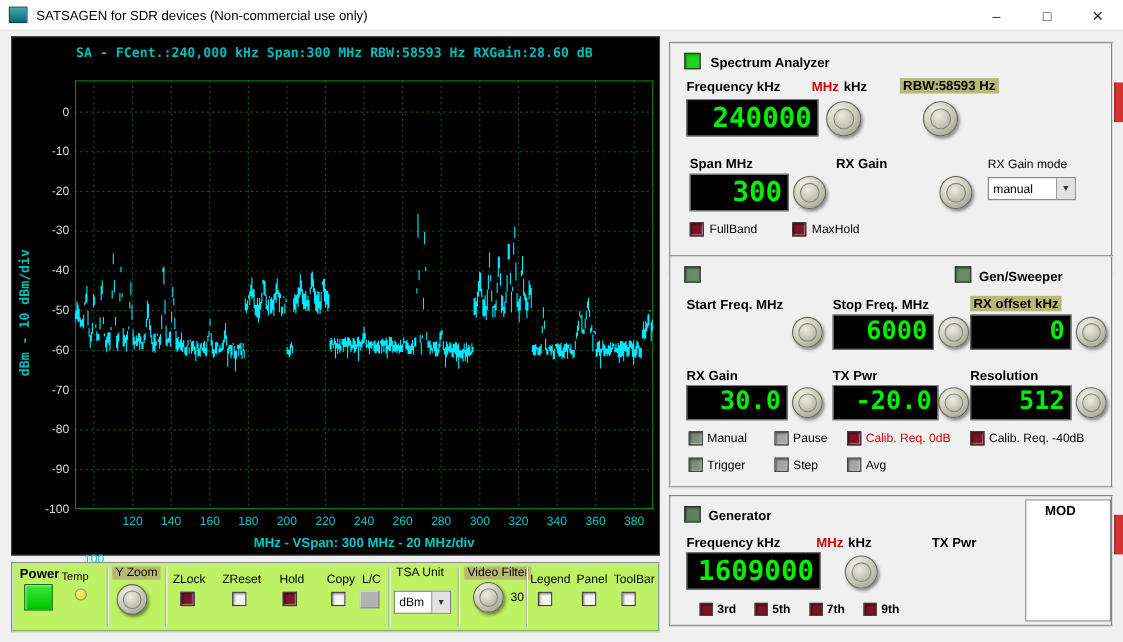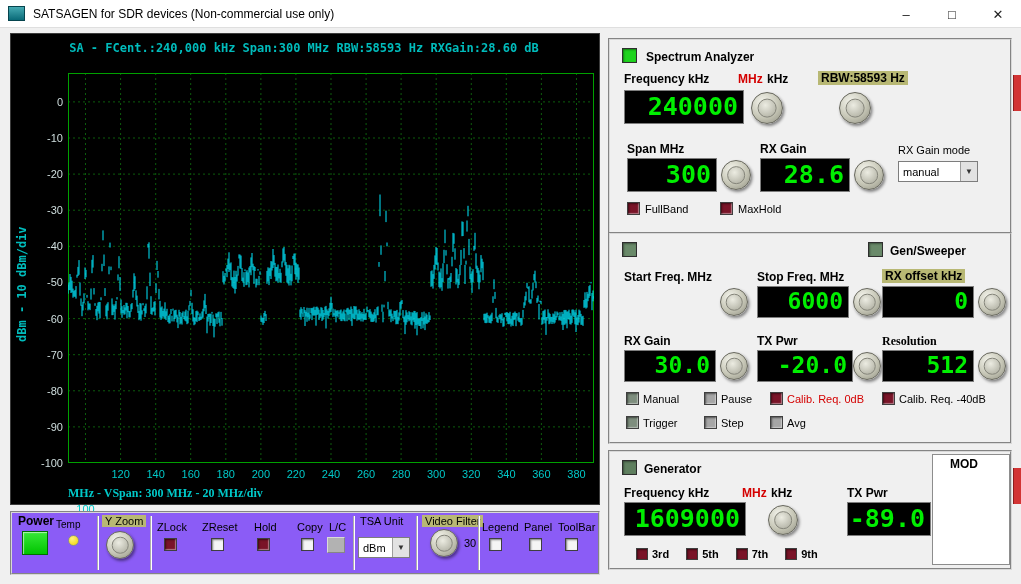--- a/index.html
+++ b/index.html
@@ -14,21 +14,21 @@
   .win-btns { position:absolute; right:0; top:0; height:28px; display:flex; }
   .win-btn { width:46px; height:28px; display:flex; align-items:center; justify-content:center; font-size:13px; color:#222; }
 
   
   .spectrum { position:absolute; left:10px; top:33px; width:590px; height:472px; background:#000; border:1px solid #3c3c3c; }
   .spec-header { position:absolute; left:30px; top:7px; width:526px; text-align:center; color:#00bcbc; font-family:"DejaVu Sans Mono",monospace; font-weight:bold; font-size:12px; white-space:nowrap; }
   .y-axis-label { position:absolute; left:4px; top:110px; height:280px; writing-mode:vertical-rl; transform:rotate(180deg); display:flex; align-items:center; justify-content:center; color:#00bcbc; font-weight:bold; font-size:12px; font-family:"DejaVu Sans Mono",monospace; }
   .plot { position:absolute; left:57px; top:39px; width:526px; height:390px; }
   .ytick { position:absolute; left:16px; width:36px; text-align:right; color:#cfdede; font-size:11px; }
   .xtick { position:absolute; top:434px; width:30px; text-align:center; color:#00c8c8; font-size:11px; }
-  .x-axis-label { position:absolute; left:57px; top:452px; width:526px; color:#00c8c8; font-weight:bold; font-size:12px; font-family:Liberation Serif, serif; }
+  .x-axis-label { position:absolute; left:57px; top:452px; width:526px; text-align:center; color:#00c8c8; font-weight:bold; font-size:12px; font-family:Liberation Sans, sans-serif; }
 
   
   .panel { position:absolute; border:2px groove #d8d8d8; background:#f0f0f0; }
   .lbl  { position:absolute; font-size:12px; font-weight:bold; color:#000; white-space:nowrap; }
   .lbl-n{ position:absolute; font-size:11px; color:#000; white-space:nowrap; }
   .hl   { background:#b8b874; padding:0 3px; }
   .redtxt { color:#d40000; }
   .lcd { position:absolute; height:34px; background:#000; border:1px solid #7d7d7d; color:#00ef00; font-family:"DejaVu Sans Mono",monospace; font-weight:bold; font-size:25px; line-height:31px; text-align:right; padding-right:5px; }
   .lcd.sm { height:32px; font-size:23px; line-height:29px; }
   .knob { position:absolute; width:30px; height:30px; border-radius:50%; background:radial-gradient(circle at 36% 30%, #f4f4ec, #c6c6b6 55%, #8f8f81); border:1px solid #67675d; box-shadow:1.5px 2px 3px rgba(0,0,0,.45); }
@@ -37,21 +37,21 @@
   .maroon { background:#7a1428; }
   .whitebg { background:#f5f5f5; }
   .sage { background:#7e8e7e; }
   .graybg { background:#a6a6a6; }
   .ind { position:absolute; width:15px; height:15px; border:1px solid #2e2e2e; box-shadow:inset 1px 1px 2px rgba(0,0,0,.4); }
   .dropdown { position:absolute; height:21px; background:#fff; border:1px solid #7d7d7d; font-size:11px; display:flex; align-items:center; }
   .dd-text { flex:1; padding-left:4px; overflow:hidden; }
   .dd-arrow { width:17px; height:100%; background:#e2e2e2; border-left:1px solid #9d9d9d; font-size:8px; display:flex; align-items:center; justify-content:center; color:#333; }
 
   
-  .toolbar { position:absolute; left:10px; top:511px; width:590px; height:64px; border:2px groove #d8d8d8; background:#8b5cf6; }
+  .toolbar { position:absolute; left:10px; top:511px; width:590px; height:64px; border:2px groove #d8d8d8; background:#bef264; }
   .sep { position:absolute; top:3px; height:54px; width:2px; border-left:1px solid #adadad; border-right:1px solid #fff; }
   .power-btn { position:absolute; left:10px; top:18px; width:26px; height:24px; background:linear-gradient(#38e838,#00c400); border:1px solid #006e00; box-shadow:inset 1px 1px 1px rgba(255,255,255,.6); }
   .led { position:absolute; width:11px; height:11px; border-radius:50%; background:radial-gradient(circle at 35% 30%, #fff27e, #f2d400); border:1px solid #8d8d8d; }
   .lcbtn { position:absolute; width:18px; height:16px; background:#b2b2b2; border:1px outset #dadada; }
 
   
   .mod-box { position:absolute; background:#fff; border:1px solid #8d8d8d; }
   .mod-title { font-size:12px; font-weight:bold; padding:2px 0 1px 17px; }
   .mod-item { display:flex; align-items:center; height:17px; padding-left:4px; font-size:11px; color:#000; }
   .mod-item.selected { background:#000; color:#fff; }
@@ -181,21 +181,20 @@
     <div class="lcd" style="left:14px;top:50px;width:120px;">240000</div>
     <div class="knob" style="left:141px;top:52px;width:32px;height:32px;"></div>
     <div class="knob" style="left:229px;top:52px;width:32px;height:32px;"></div>
 
     <span class="lbl" style="left:17px;top:102px;">Span MHz</span>
     <span class="lbl" style="left:150px;top:102px;">RX Gain</span>
     <span class="lbl-n" style="left:288px;top:104px;">RX Gain mode</span>
 
     <div class="lcd" style="left:17px;top:118px;width:90px;">300</div>
     <div class="knob" style="left:111px;top:120px;"></div>
-    <div class="lcd" style="left:150px;top:118px;width:90px;">28.6</div>
     <div class="knob" style="left:244px;top:120px;"></div>
     <div class="dropdown" style="left:288px;top:121px;width:80px;">
       <span class="dd-text">manual</span>
       <span class="dd-arrow">▼</span>
     </div>
 
     <div class="cb maroon" style="left:17px;top:162px;"></div>
     <span class="lbl-n" style="left:35px;top:163px;">FullBand</span>
     <div class="cb maroon" style="left:110px;top:162px;"></div>
     <span class="lbl-n" style="left:128px;top:163px;">MaxHold</span>
@@ -211,21 +210,21 @@
     <span class="lbl hl" style="left:272px;top:35px;">RX offset kHz</span>
 
     <div class="knob" style="left:110px;top:54px;width:28px;height:28px;"></div>
     <div class="lcd sm" style="left:147px;top:52px;width:92px;">6000</div>
     <div class="knob" style="left:243px;top:54px;width:28px;height:28px;"></div>
     <div class="lcd sm" style="left:272px;top:52px;width:92px;">0</div>
     <div class="knob" style="left:368px;top:54px;width:28px;height:28px;"></div>
 
     <span class="lbl" style="left:14px;top:100px;">RX Gain</span>
     <span class="lbl" style="left:147px;top:100px;">TX Pwr</span>
-    <span class="lbl" style="left:272px;top:100px;font-family:Liberation Serif, serif;">Resolution</span>
+    <span class="lbl" style="left:272px;top:100px;">Resolution</span>
 
     <div class="lcd sm" style="left:14px;top:116px;width:92px;">30.0</div>
     <div class="knob" style="left:110px;top:118px;width:28px;height:28px;"></div>
     <div class="lcd sm" style="left:147px;top:116px;width:96px;text-align:right;">-20.0</div>
     <div class="knob" style="left:243px;top:118px;width:28px;height:28px;"></div>
     <div class="lcd sm" style="left:272px;top:116px;width:92px;">512</div>
     <div class="knob" style="left:368px;top:118px;width:28px;height:28px;"></div>
 
     <div class="cb sage" style="left:16px;top:158px;"></div>
     <span class="lbl-n" style="left:33px;top:159px;">Manual</span>
@@ -248,21 +247,20 @@
     <div class="ind" style="left:12px;top:8px;background:#5f7f5f;"></div>
     <span class="lbl" style="left:34px;top:10px;">Generator</span>
 
     <span class="lbl" style="left:14px;top:34px;">Frequency kHz</span>
     <span class="lbl redtxt" style="left:132px;top:34px;">MHz</span>
     <span class="lbl" style="left:161px;top:34px;">kHz</span>
     <span class="lbl" style="left:237px;top:34px;">TX Pwr</span>
 
     <div class="lcd" style="left:14px;top:50px;width:122px;">1609000</div>
     <div class="knob" style="left:158px;top:53px;"></div>
-    <div class="lcd" style="left:237px;top:50px;width:84px;">-89.0</div>
 
     <div class="mod-box" style="left:322px;top:2px;width:78px;height:111px;">
       <div class="mod-title">MOD</div>
     </div>
 
     <div class="harm" id="harmonics" style="left:26px;top:96px;">
         <div class="harm-item">
           <span class="harm-cb"></span>
           <span>3rd</span>
         </div>

